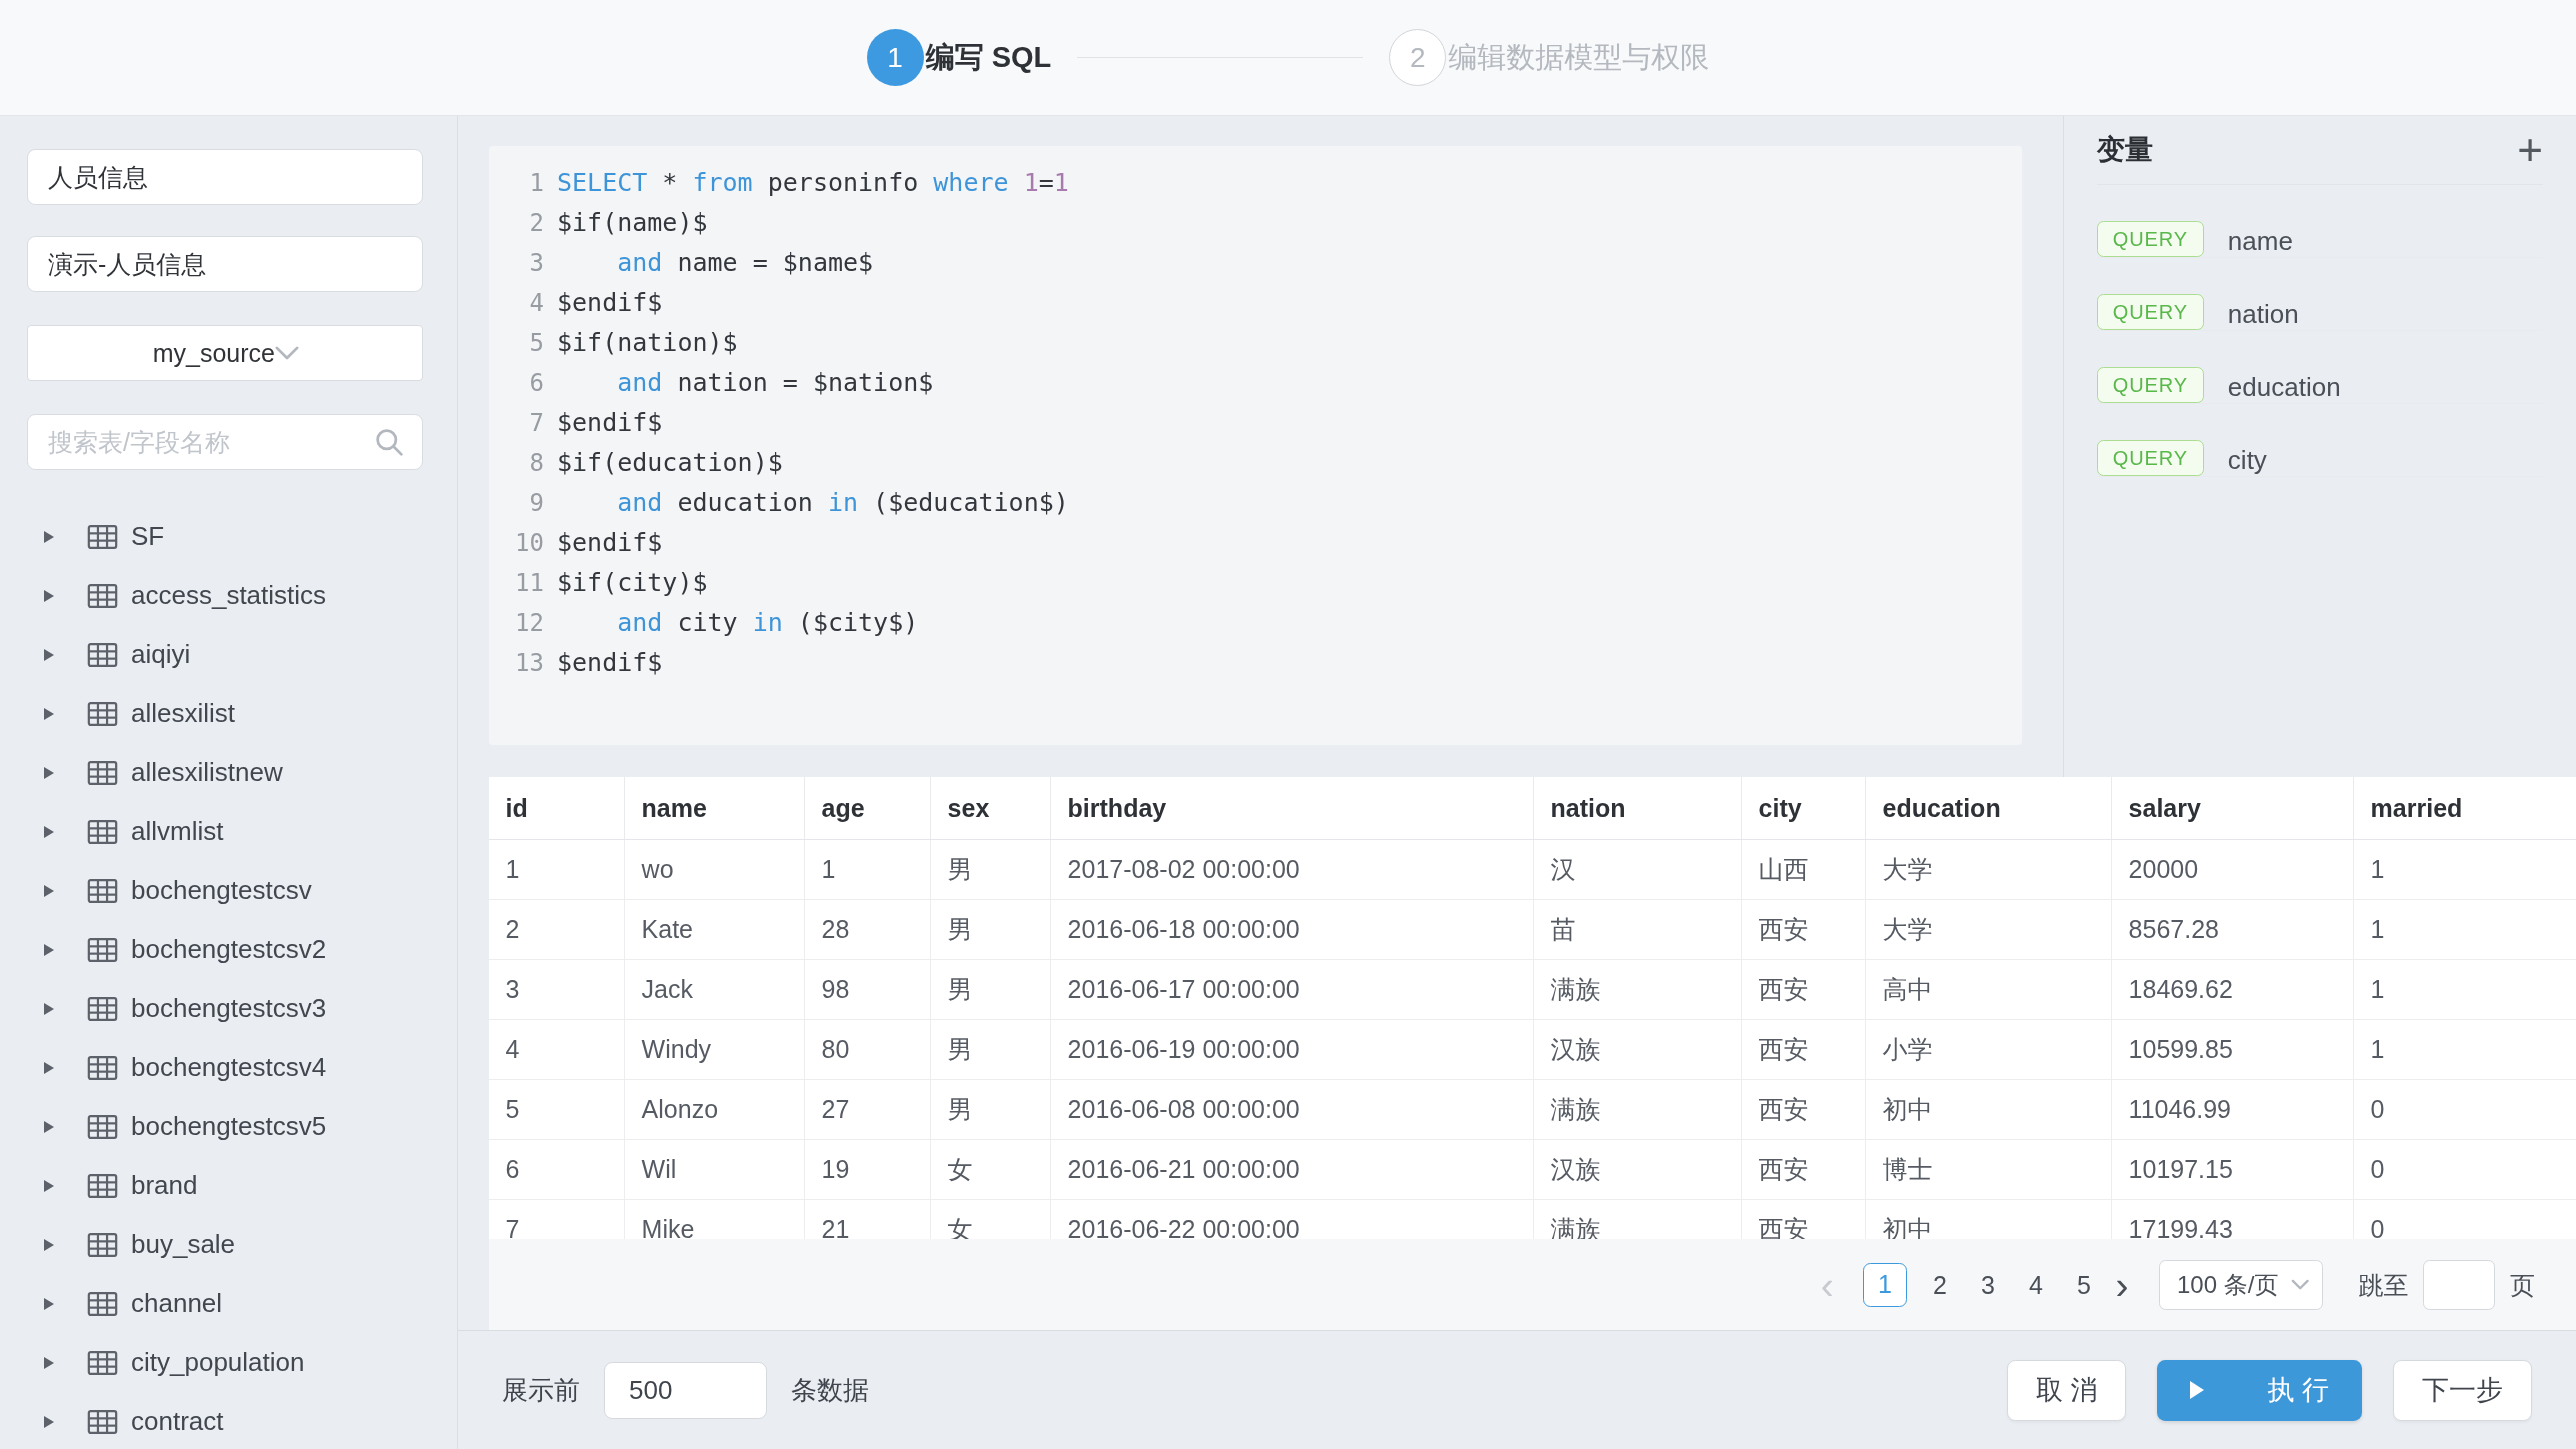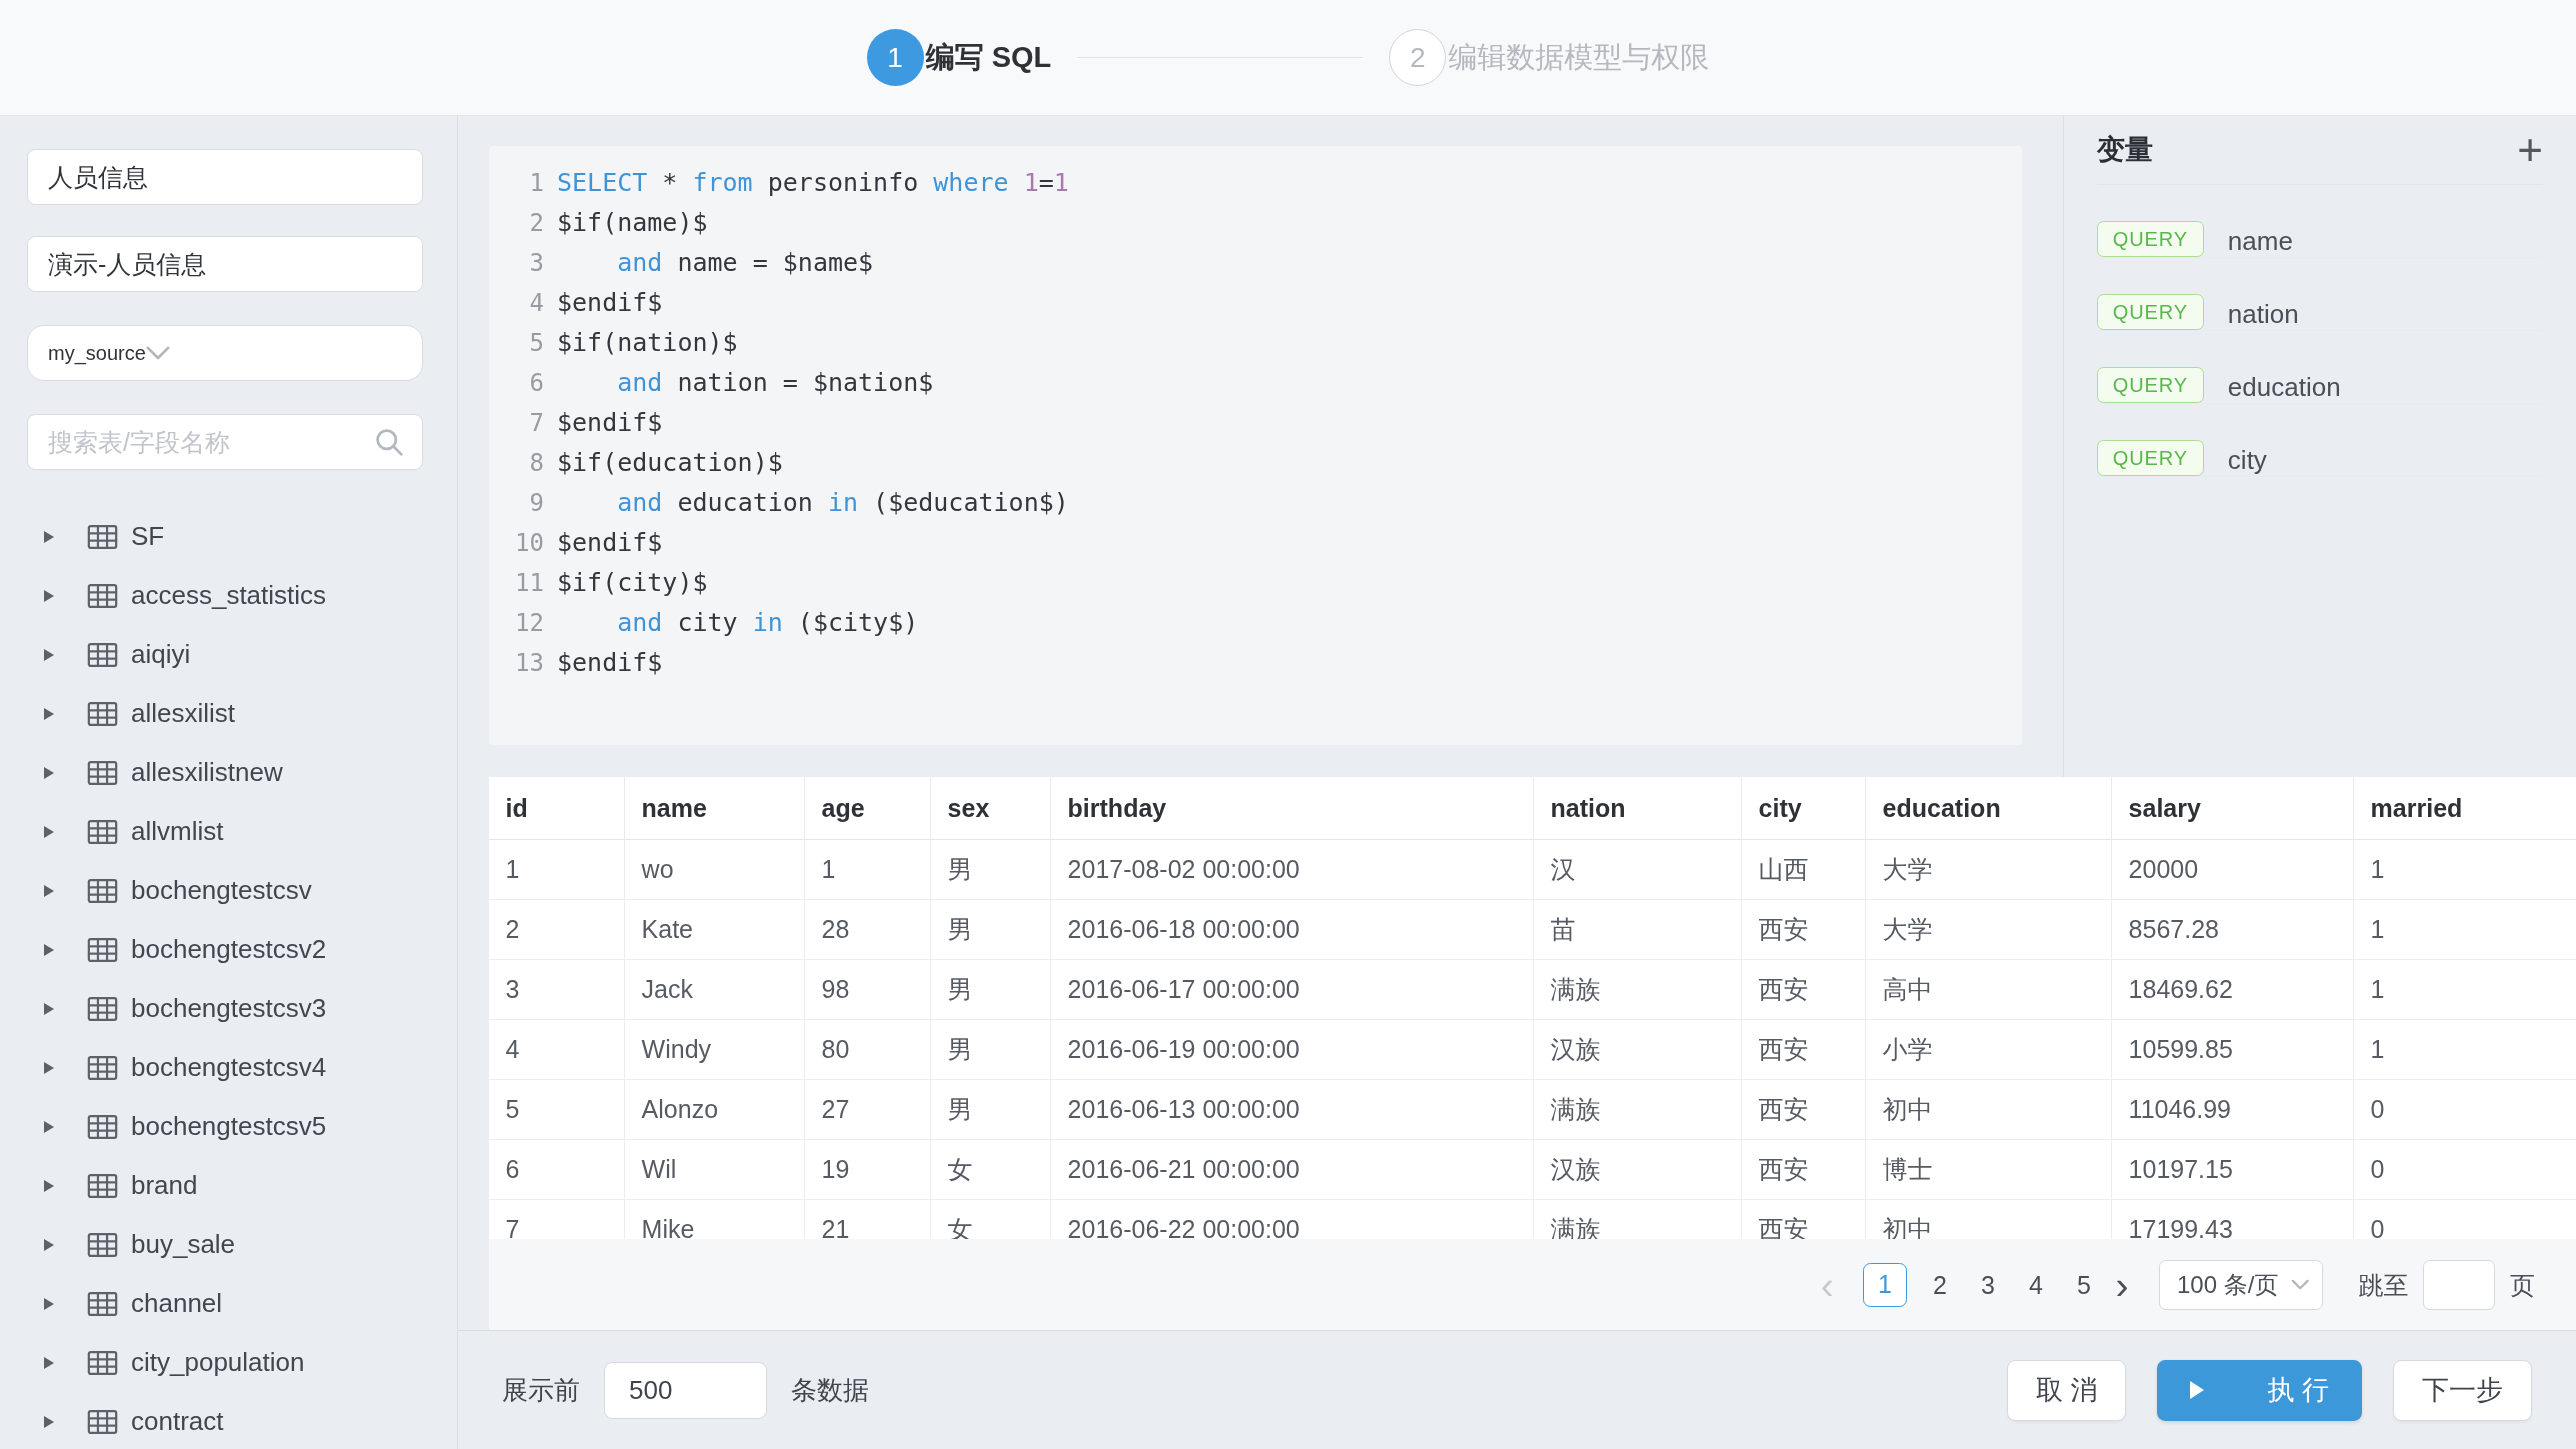--- a/index.html
+++ b/index.html
@@ -35,23 +35,23 @@
   }
   .sb-input{
     display:block;width:396px;height:56px;margin:0 0 0 27px;
     background:#fff;border:1.8px solid #d8dbe0;border-radius:8.3px;box-sizing:border-box;
     padding:0 20px;font-size:25px;color:#303338;outline:none;
     font-family:"Liberation Sans",sans-serif;
   }
   .mt36{margin-top:33px;} .mt34{margin-top:31px;}
   .sb-select{
     width:396px;height:56px;margin:33px 0 0 27px;background:#fff;
-    border:1.8px solid #d8dbe0;border-radius:17px;box-sizing:border-box;
-    display:flex;align-items:center;justify-content:flex-start;
-    padding:0 18.4px 0 20px;font-size:20px;color:#303338;cursor:pointer;
+    border:1.8px solid #d8dbe0;border-radius:4px;box-sizing:border-box;
+    display:flex;align-items:center;justify-content:center;
+    padding:0 18.4px 0 20px;font-size:25px;color:#303338;cursor:pointer;
   }
   .sb-search{
     width:396px;height:56px;margin:33px 0 0 27px;background:#fff;
     border:1.8px solid #d8dbe0;border-radius:8.3px;box-sizing:border-box;
     display:flex;align-items:center;
   }
   .sb-search input{
     flex:1;border:none;outline:none;background:transparent;
     font-size:25px;color:#303338;padding:0 0 0 20px;min-width:0;
     font-family:"Liberation Sans",sans-serif;
@@ -536,21 +536,21 @@
         <div class="td" style="width: 124px;">西安</div>
         <div class="td" style="width: 246px;">小学</div>
         <div class="td" style="width: 242px;">10599.85</div>
         <div class="td" style="width: 223px;">1</div>
       </div>
       <div class="trow">
         <div class="td" style="width: 136px;">5</div>
         <div class="td" style="width: 180px;">Alonzo</div>
         <div class="td" style="width: 126px;">27</div>
         <div class="td" style="width: 120px;">男</div>
-        <div class="td" style="width: 483px;">2016-06-13 00:00:00</div>
+        <div class="td" style="width: 483px;">2016-06-08 00:00:00</div>
         <div class="td" style="width: 208px;">满族</div>
         <div class="td" style="width: 124px;">西安</div>
         <div class="td" style="width: 246px;">初中</div>
         <div class="td" style="width: 242px;">11046.99</div>
         <div class="td" style="width: 223px;">0</div>
       </div>
       <div class="trow">
         <div class="td" style="width: 136px;">6</div>
         <div class="td" style="width: 180px;">Wil</div>
         <div class="td" style="width: 126px;">19</div>

